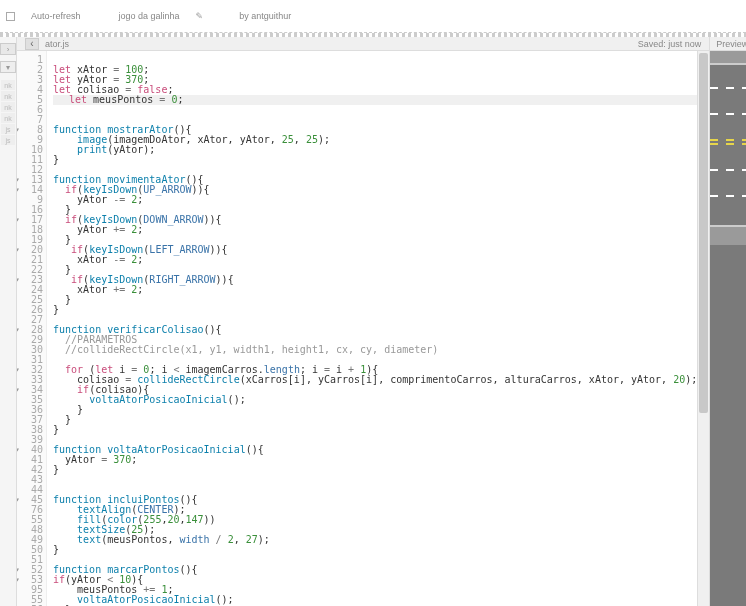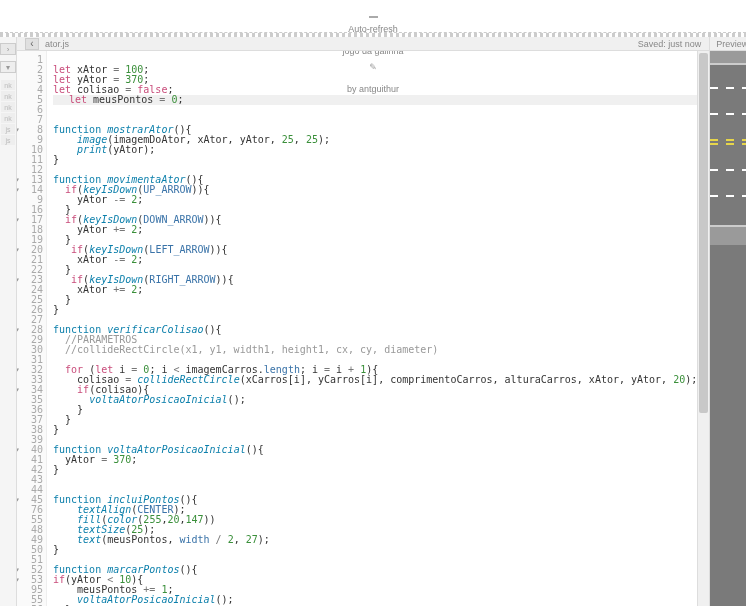--- a/index.html
+++ b/index.html
@@ -1,38 +1,38 @@
 <!DOCTYPE html>
 <html><head>
 <meta charset="utf-8">
 <style>
 * { margin:0; padding:0; box-sizing:border-box; }
 body { font-family: Arial, sans-serif; font-size:11px; background:#fff; color:#333; overflow:hidden; }
-.topbar { height:14px; background:#fff; display:flex; align-items:center; padding:16px 6px; gap:6px; font-size:9px; color:#888; border-bottom:1px dashed #ccc;flex-direction:column; }
+.topbar { height:14px; background:#fff; display:flex; align-items:center; padding:16px 6px; gap:16px; font-size:9px; color:#888; border-bottom:1px dashed #ccc; }
 .topbar .cb { width:9px; height:9px; border:1px solid #aaa; display:inline-block; }
 .topbar .pencil { font-size:9px; color:#999; }
 .divider { height:4px; background:repeating-linear-gradient(90deg,#ccc 0 3px,transparent 3px 6px); }
 .main { display:flex; height:588px; }
 .sidebar { width:22px; background:#f5f5f5; border-right:1px solid #ddd; display:flex; flex-direction:column; align-items:center; padding-top:6px; font-size:8px; color:#999; }
 .sidebar .chev { width:16px; height:12px; background:#e8e8e8; border:1px solid #ccc; display:flex; align-items:center; justify-content:center; margin-bottom:6px; }
 .sidebar .f { width:14px; height:10px; margin:1px 0; background:#eee; color:#bbb; font-size:7px; display:flex; align-items:center; justify-content:center; }
 .editor { flex:1; display:flex; flex-direction:column; border-right:1px solid #ddd; }
 .tabbar { height:14px; background:#f0f0f0; display:flex; align-items:center; justify-content:space-between; font-size:9px; color:#888; padding:0 8px; border-bottom:1px solid #ddd; }
 .tabbar .back { width:14px; height:12px; background:#e0e0e0; border:1px solid #ccc; display:flex; align-items:center; justify-content:center; font-size:10px; color:#666; margin-right:6px; }
 .tabbar .left { display:flex; align-items:center; }
 .code { flex:1; display:flex; overflow:hidden; position:relative; font-family: "Lucida Console", Monaco, monospace; font-size:10px; line-height:10px; }
 .gutter { width:30px; background:#fafafa; border-right:1px solid #eee; text-align:right; padding:4px 3px 0 0; color:#aaa; }
 .gutter div { height:10px; position:relative; }
 .fold { position:absolute; left:-2px; top:0; font-size:8px; color:#999; }
 .lines { flex:1; padding:4px 0 0 6px; white-space:pre; overflow:hidden; }
 .lines .ln { height:10px; display:block; }
 .hl { background:#f0f0f0;padding-left:16px; }
 .kw { color:#c94d7b; }
 .kw2 { color:#0b7fab; }
-.fn { color:#0b7fab;font-style:italic; }
+.fn { color:#0b7fab; }
 .num { color:#3a8f3a; }
 .const { color:#c94d7b; }
 .op { color:#777; }
 .id { color:#3a73a8; }
 .cm { color:#999; }
 .scrollbar { width:12px; background:#f0f0f0; border-left:1px solid #ddd; position:relative; }
 .scrollbar .thumb { position:absolute; top:2px; left:1px; right:1px; height:360px; background:#c8c8c8; border-radius:2px; }
 .preview { width:108px; display:flex; flex-direction:column; }
 .preview .tab { height:14px; background:#f0f0f0; border-bottom:1px solid #ddd; font-size:9px; color:#888; display:flex; align-items:center; padding:0 6px; }
 .preview .canvas { flex:1; background:#7a7a7a; position:relative; overflow:hidden; }

